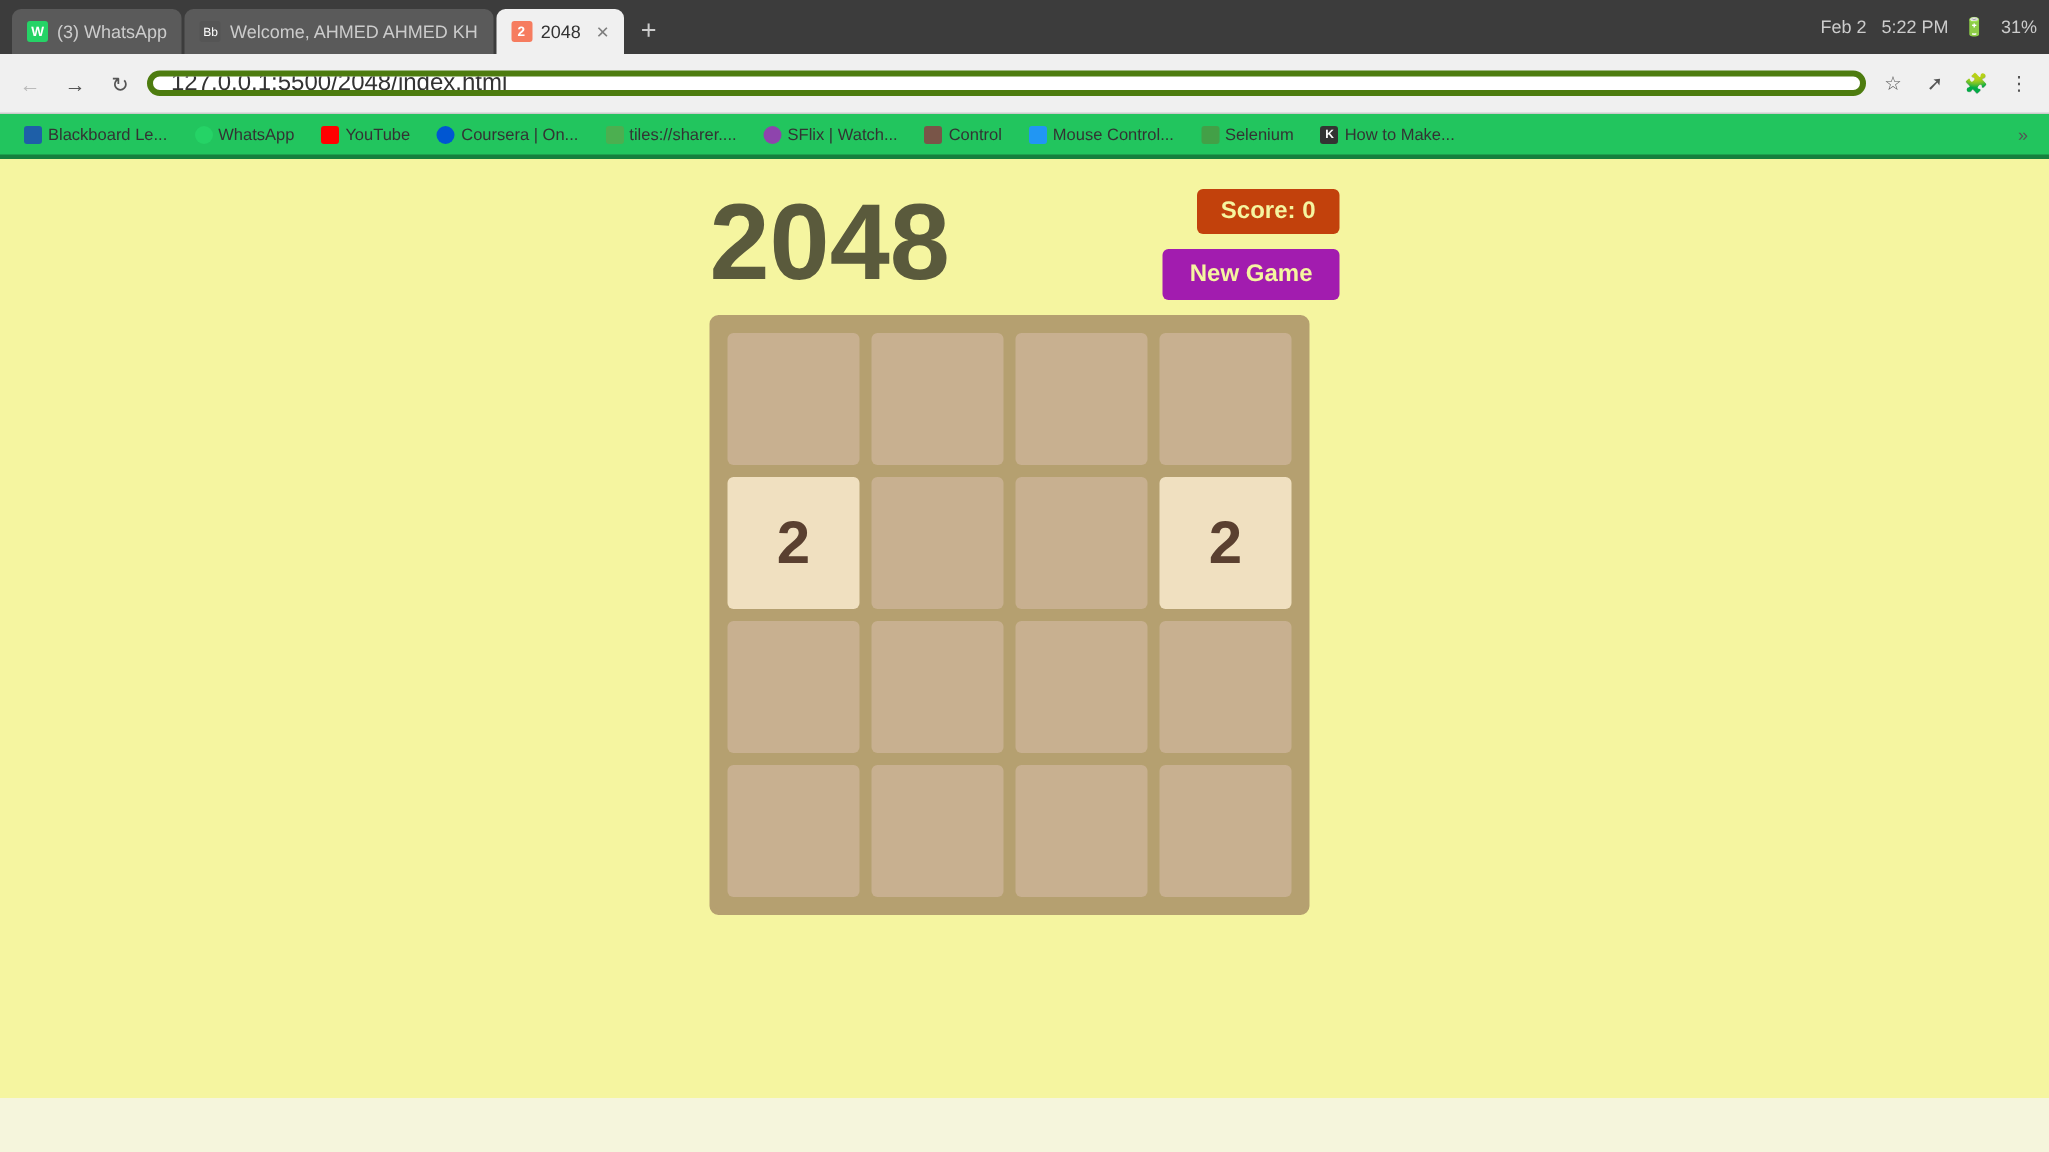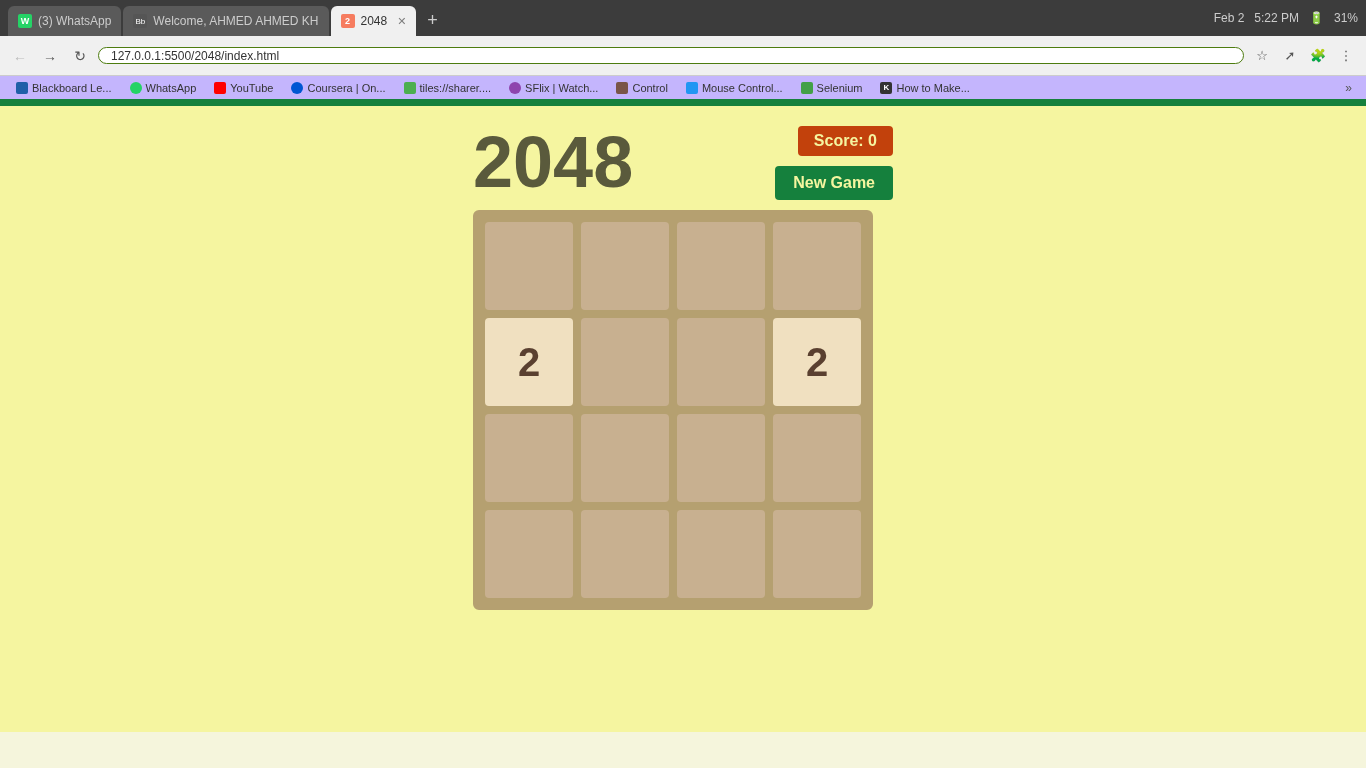--- a/index.html
+++ b/index.html
@@ -54,36 +54,36 @@
     .nav-btn {
       width: 24px; height: 24px;
       border: none; background: transparent;
       cursor: pointer; font-size: 14px;
       color: #555; display: flex; align-items: center; justify-content: center;
     }
     .nav-btn.disabled { color: #bbb; cursor: default; }
     .address-input {
       flex: 1;
       height: 17px;
-      border: 1px solid #4d7c0f;
+      border: 4px solid #4d7c0f;
       border-radius: 14px;
       padding: 0 12px;
-      font-size: 12px;
+      font-size: 16px;
       background: white;
       color: #333;
       outline: none;
     }
     .toolbar-icons { display: flex; gap: 4px; }
     .toolbar-icon { width: 24px; height: 24px; display: flex; align-items: center; justify-content: center; font-size: 13px; color: #555; cursor: pointer; }
 
     
     .bookmarks-bar {
       height: 30px;
-      background: #c4b5fd;
-      border-bottom: 7px solid #15803d;
+      background: #22c55e;
+      border-bottom: 3px solid #15803d;
       display: flex;
       align-items: center;
       padding: 0 8px;
       gap: 2px;
       overflow: hidden;
     }
     .bookmark-item {
       display: flex;
       align-items: center;
       gap: 4px;
@@ -154,21 +154,21 @@
     .how-to-play {
       display: block;
       color: #3333cc;
       font-size: 14px;
       text-decoration: underline;
       cursor: pointer;
       margin-top: 2px;
     }
 
     .new-game-btn {
-      background: #15803d;
+      background: #a21caf;
       color: #f5f5a0;
       border: none;
       border-radius: 4px;
       padding: 8px 18px;
       font-size: 16px;
       font-weight: bold;
       cursor: pointer;
     }
 
     .header-right {

